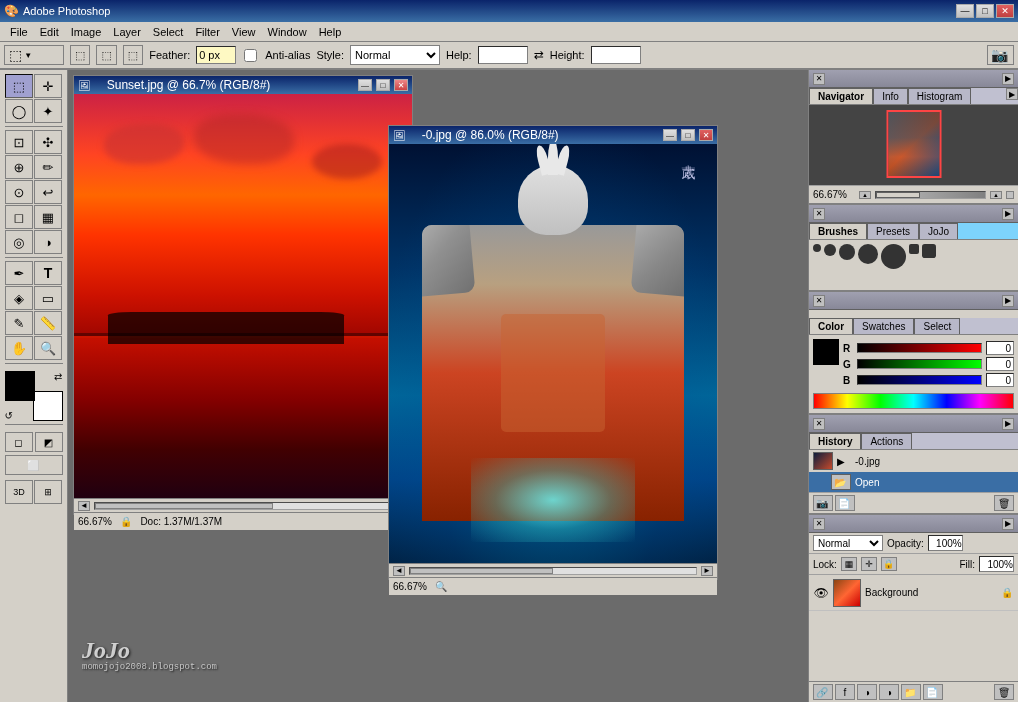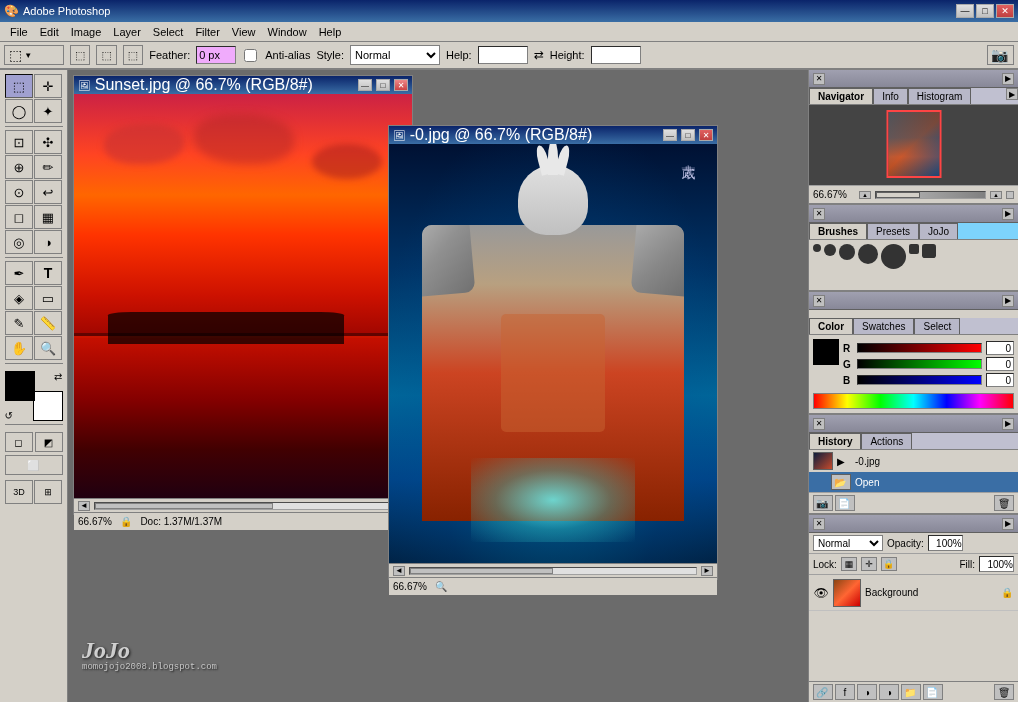--- a/index.html
+++ b/index.html
@@ -50,21 +50,21 @@
       gap: 6px;
     }
     .options-btn {
       height: 20px; padding: 0 4px; border: 1px solid #808080;
       background: #d4d0c8; font-size: 11px; cursor: pointer;
       display: flex; align-items: center; gap: 2px;
     }
     .options-label { font-size: 11px; }
     .options-input {
       height: 18px; width: 40px; border: 1px inset #808080;
-      background: #f0abfc; font-size: 11px; padding: 0 2px;
+      background: #fef9c3; font-size: 11px; padding: 0 2px;
     }
     .options-checkbox { margin: 0 2px; }
     .options-style-select {
       height: 20px; width: 90px; border: 1px solid #808080;
       background: white; font-size: 11px;
     }
     .options-dim-input {
       height: 18px; width: 50px; border: 1px inset #808080;
       background: white; font-size: 11px; padding: 0 2px;
     }
@@ -139,21 +139,21 @@
     .doc-titlebar {
       height: 18px;
       background: linear-gradient(to bottom, #0a246a, #3a6ea5);
       display: flex;
       align-items: center;
       padding: 0 4px;
       color: white;
       font-size: 11px;
       gap: 4px;
     }
-    .doc-titlebar .doc-title { flex: 1; font-size: 16px; }
+    .doc-titlebar .doc-title { flex: 1; font-size: 12px; margin-left: 12px; }
     .doc-win-btn {
       width: 14px; height: 12px; border: 1px solid #aaa;
       background: linear-gradient(to bottom, #e0e0e0, #c0c0c0);
       font-size: 8px; display: flex; align-items: center; justify-content: center;
       cursor: pointer; color: #000;
     }
     .doc-win-btn.close { background: linear-gradient(to bottom, #e88, #c44); color: white; }
     .doc-canvas {
       background: #888;
       overflow: hidden;
@@ -515,21 +515,21 @@
         <span>66.67%</span>
         <span style="font-size:10px;">🔒</span>
         <span>Doc: 1.37M/1.37M</span>
         <div style="margin-left:auto; width:12px; height:12px; background:#c0c0c0; border:1px solid #808080; cursor:pointer; font-size:8px; display:flex; align-items:center; justify-content:center;">►</div>
       </div>
     </div>
 
     <div class="doc-window" style="top: 55px; left: 320px; width: 330px; height: 455px;">
       <div class="doc-titlebar">
         <span style="font-size:10px;">🖼</span>
-        <span class="doc-title">-0.jpg @ 66.7% (RGB/8#)</span>
+        <span class="doc-title">-0.jpg @ 86.0% (RGB/8#)</span>
         <div class="doc-win-btn">—</div>
         <div class="doc-win-btn">□</div>
         <div class="doc-win-btn close" style="background:linear-gradient(to bottom,#e06060,#c04040); color:white;">✕</div>
       </div>
       <div class="doc-canvas" style="width:100%; height: calc(455px - 36px);">
         <div class="anime-canvas">
 
           <div style="position:absolute; inset:0; background:radial-gradient(ellipse at 50% 70%, rgba(0,150,200,0.4) 0%, rgba(0,80,150,0.2) 50%, transparent 80%);"></div>
 
           <div style="position:absolute; top:5%; left:10%; width:80%; height:85%; display:flex; flex-direction:column; align-items:center;">

